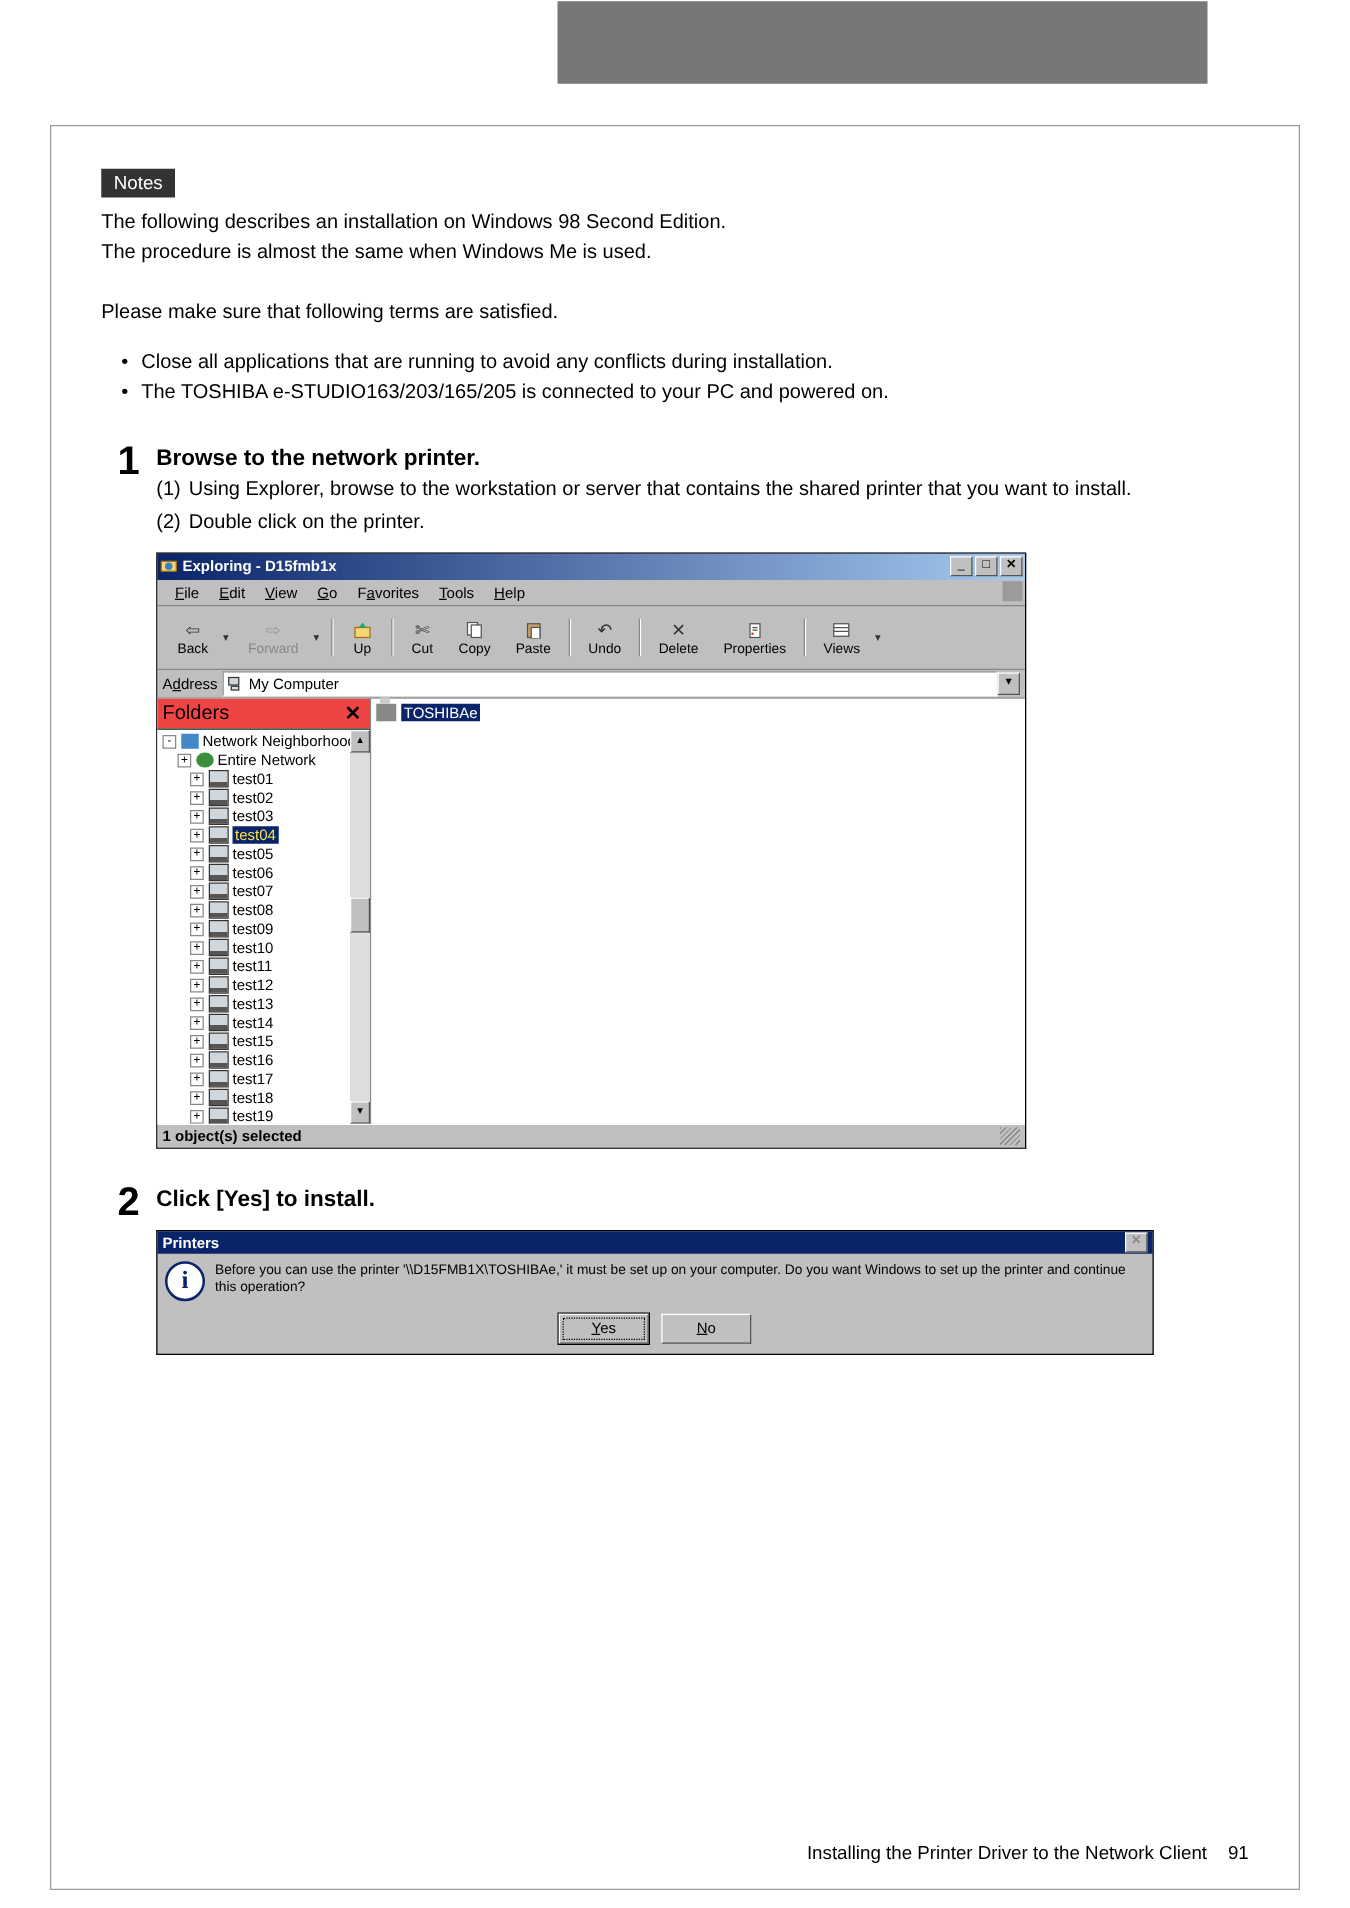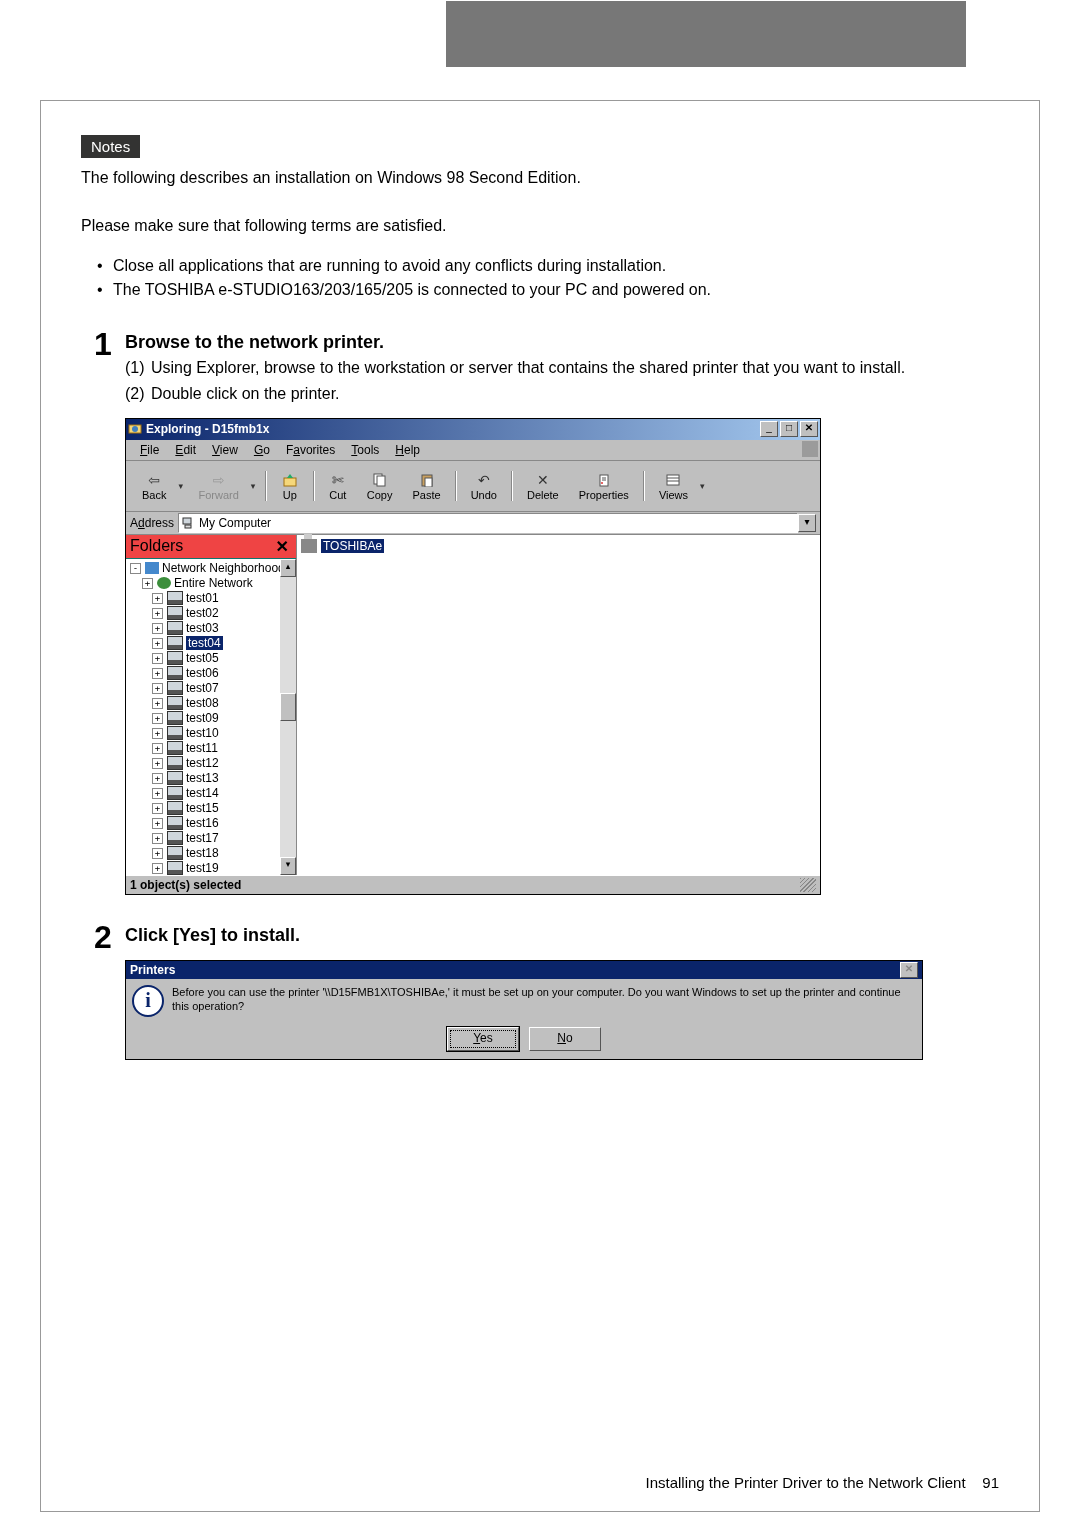--- a/index.html
+++ b/index.html
@@ -317,21 +317,21 @@
     margin-right: 3px;
     flex-shrink: 0;
     position: relative;
   }
   .ic-net { background: #48c; }
   .ic-globe { background: #3b8e3b; border-radius: 50%; }
   .ic-pc { background: linear-gradient(#cfd6dc 70%, #555 70%); border: 1px solid #333; }
   .tree-label { font-size: 12px; }
   .tree-label.sel {
     background: #0a246a;
-    color: #ffffff;
+    color: #fde047;
     padding: 0 2px;
   }
   .content-pane {
     flex-grow: 1;
     background: #fff;
     padding: 4px;
   }
   .content-item {
     display: flex;
     align-items: center;
@@ -461,20 +461,21 @@
 </style>
 </head>
 <body>
 
 <div class="page-frame">
   <div class="gray-tab"></div>
 
   <div class="notes-label">Notes</div>
   <p class="notes-text">
     <span>The following describes an installation on Windows 98 Second Edition.</span><br>
+    <span>The procedure is almost the same when Windows Me is used.</span>
   </p>
 
   <p class="terms-text">Please make sure that following terms are satisfied.</p>
   <ul class="bullet-list">
     <li>Close all applications that are running to avoid any conflicts during installation.</li>
     <li>The TOSHIBA e-STUDIO163/203/165/205 is connected to your PC and powered on.</li>
   </ul>
 
   
   <div class="step">

